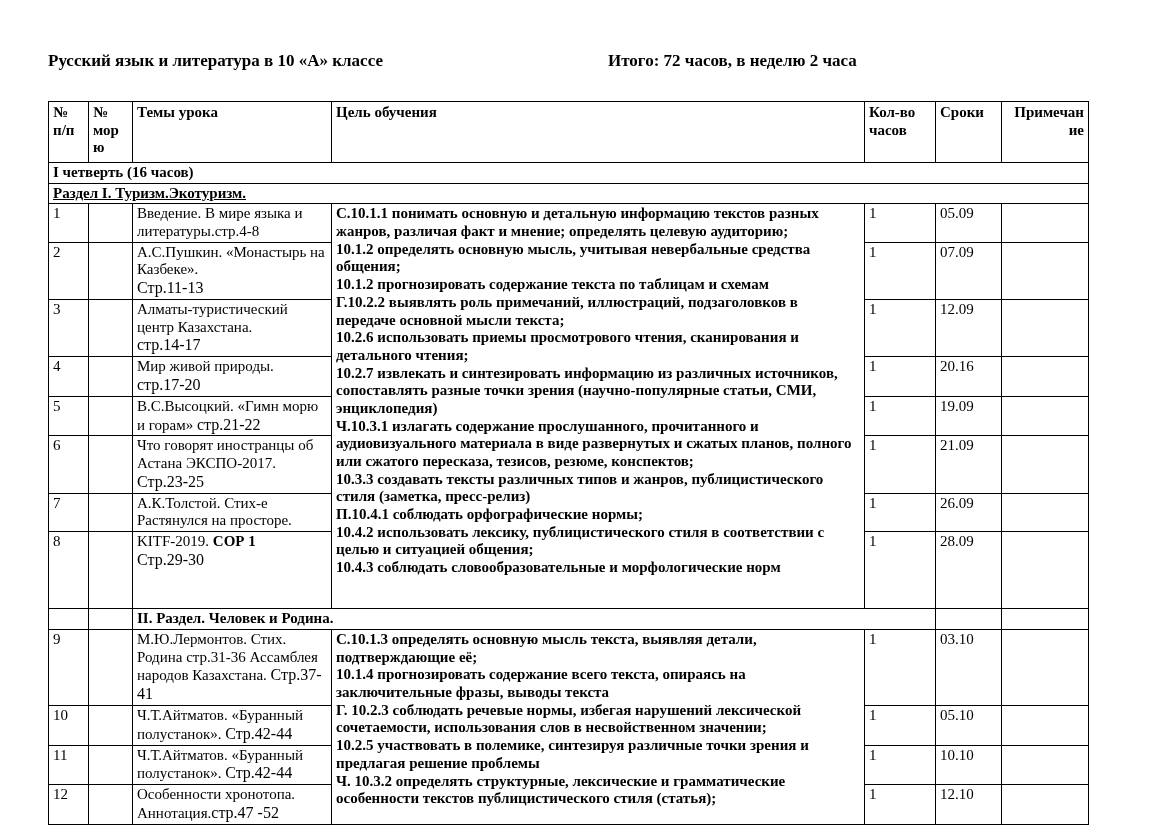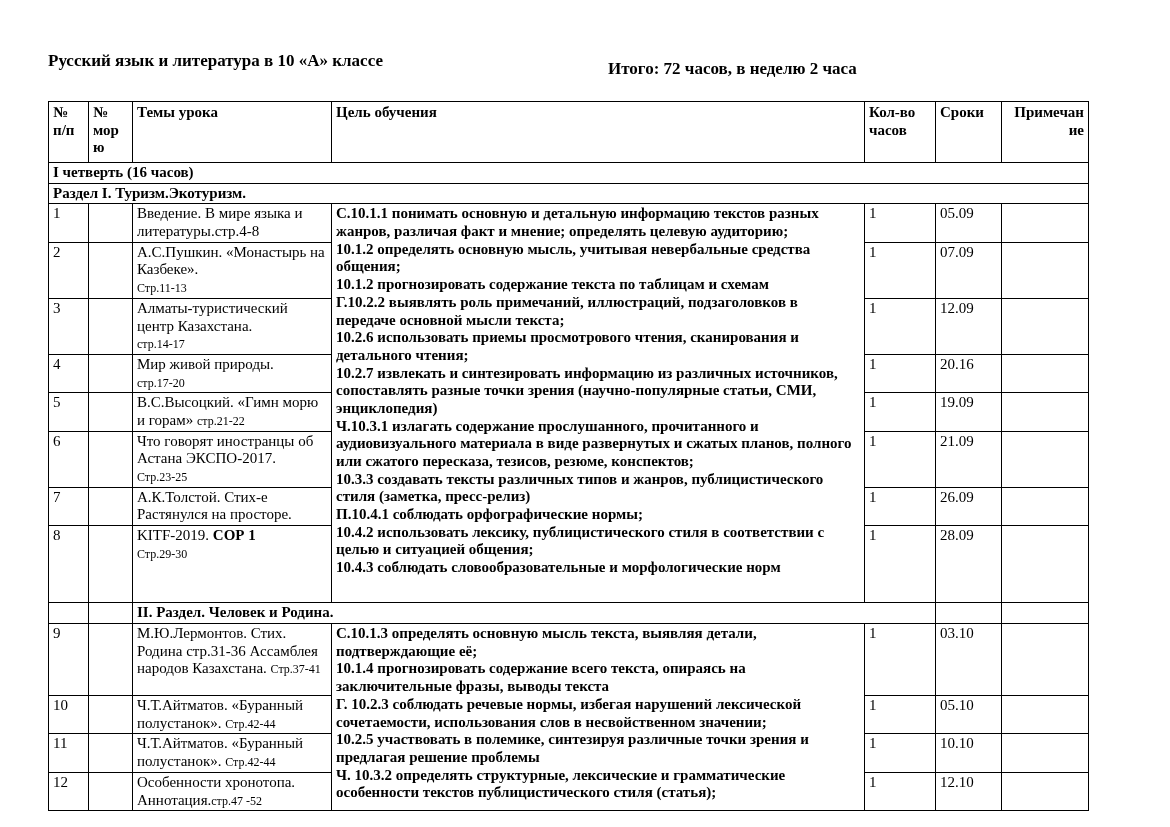--- a/index.html
+++ b/index.html
@@ -5,21 +5,21 @@
   html,body { margin:0; padding:0; background:#ffffff; }
   body {
     width:1170px; height:827px;
     font-family:"Liberation Serif", serif;
     color:#000;
     overflow:hidden;
   }
   .page { padding:50px 42px 0 48px; }
 
   .doc-title { position:relative; height:21px; line-height:21px; font-size:17px; font-weight:bold; margin:0 0 17px 0; }
-  .doc-title .right { position:absolute; left:560px; top:8px; white-space:nowrap; }
+  .doc-title .right { position:absolute; left:560px; top:0; white-space:nowrap; }
 
   table.curriculum {
     border-collapse:collapse;
     table-layout:fixed;
     width:1038px;
     font-size:15px;
     line-height:1.18;
     margin-top:30px;
   }
   table.curriculum th, table.curriculum td {
@@ -44,21 +44,21 @@
   td.sec {
     text-align:left;
     font-weight:bold;
     padding-top:0;
     padding-bottom:0;
   }
 
   td.obj div { margin:0;font-weight:bold; }
   .tline { margin:0; }
 
-  .small { font-size:12px; }
+  .small { font-size:16px; }
   .bold  { font-weight:bold; }
 </style>
 </head>
 <body>
 
 <div class="page">
 
   <div class="doc-title">
     <span class="left">Русский язык и литература  в 10  «А» классе</span>
     <span class="right">Итого: 72 часов, в неделю  2 часа</span>
@@ -82,21 +82,21 @@
         <th>Цель обучения</th>
         <th>Кол-во часов</th>
         <th>Сроки</th>
         <th class="center">Примечание</th>
       </tr>
     </thead>
     <tbody>
         <tr style="height: 19px;">
           <td class="sec" colspan="7">I четверть (16 часов)</td>
         </tr>
-        <tr style="height: 19px;">
+        <tr style="height: 19px; text-decoration: underline;">
           <td class="sec" colspan="7">Раздел I. Туризм.Экотуризм.</td>
         </tr>
         <tr style="height: 36px;">
           <td class="num">1</td>
           <td></td>
           <td>
             <div class="tline"><span>Введение. В мире языка и литературы.стр.4-8</span></div>
           </td>
           <td class="obj" rowspan="8">
             <div>С.10.1.1 понимать основную и детальную информацию текстов разных жанров, различая факт и мнение; определять целевую аудиторию;</div>

